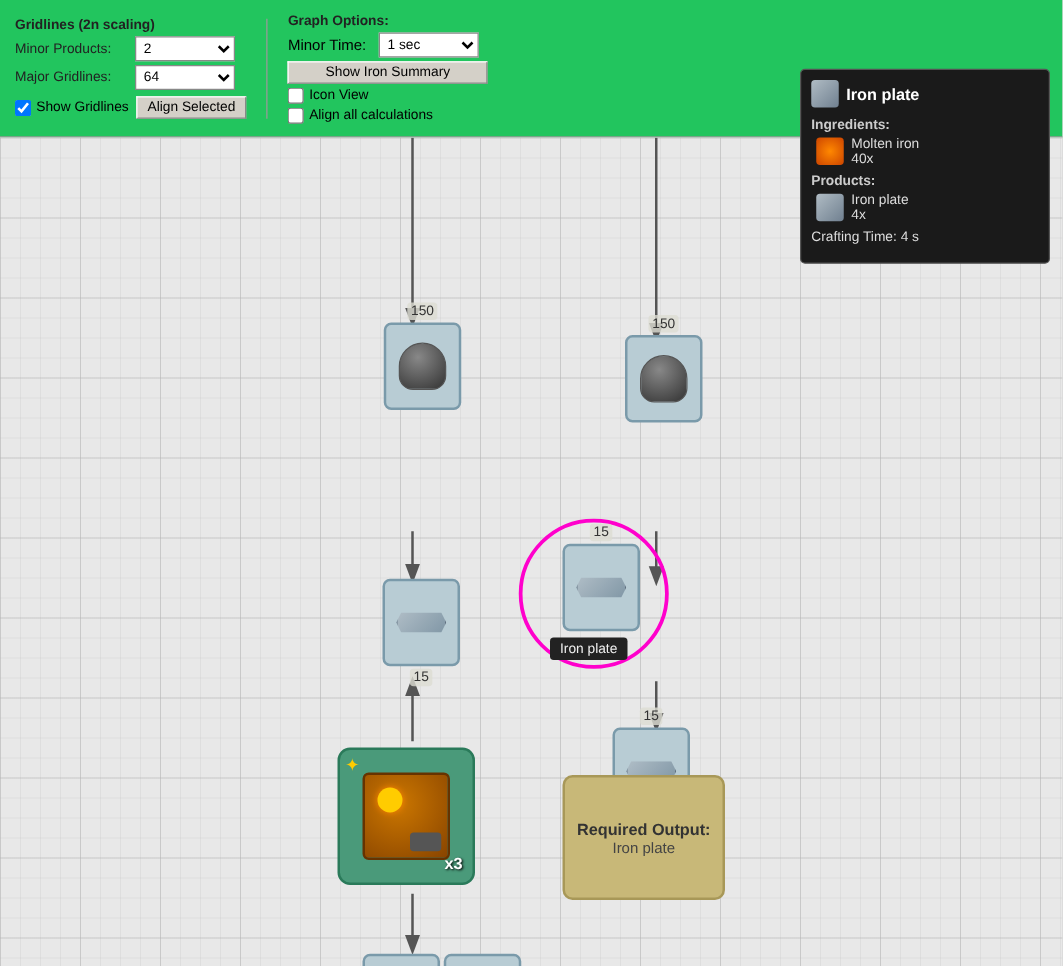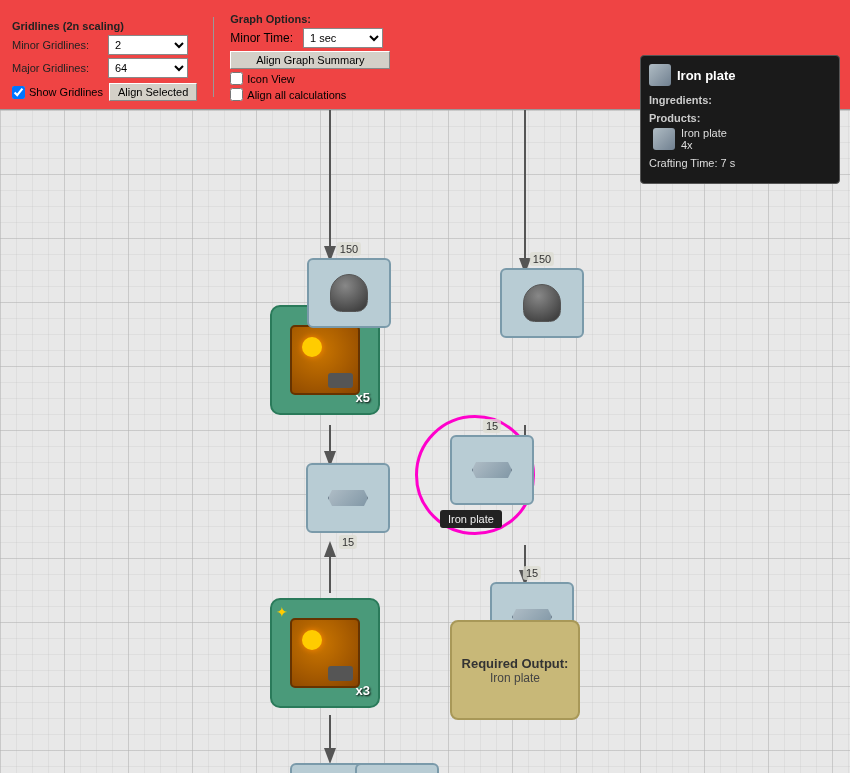--- a/index.html
+++ b/index.html
@@ -8,26 +8,26 @@
       font-family: Arial, sans-serif;
       font-size: 12px;
       width: 850px;
       height: 773px;
       overflow: hidden;
       position: relative;
     }
 
     
     #toolbar {
-      background: #ef4444;
+      background: #22c55e;
       border-bottom: 1px solid #999;
       padding: 4px 8px;
       display: flex;
       flex-wrap: wrap;
-      align-items: flex-end;
+      align-items: center;
       gap: 8px;
       height: 110px;
     }
 
     .toolbar-group {
       display: flex;
       flex-direction: column;
       gap: 3px;
       padding: 4px;
     }
@@ -114,21 +114,21 @@
       background: #4a9a7a;
       border: 2px solid #2a7a5a;
       width: 110px;
       height: 110px;
       border-radius: 10px;
     }
 
     .node-item {
       background: #b8ccd4;
       border: 2px solid #7a9aaa;
-      width: 84px;
+      width: 62px;
       height: 70px;
       border-radius: 6px;
       flex-direction: column;
     }
 
     .node-output {
       background: #c8b878;
       border: 2px solid #a89858;
       width: 130px;
       height: 100px;
@@ -301,21 +301,21 @@
       text-align: center;
     }
   </style>
 </head>
 <body>
 
 <div id="toolbar">
   <div class="toolbar-group">
     <div class="toolbar-label">Gridlines (2n scaling)</div>
     <div class="toolbar-row">
-      <label>Minor Gridlines:</label>
+      <label>Minor Products:</label>
       <select>
         <option>2</option><option>1</option><option>4</option><option>8</option>
       </select>
     </div>
     <div class="toolbar-row">
       <label>Major Gridlines:</label>
       <select>
         <option>64</option><option>16</option><option>32</option><option>128</option>
       </select>
     </div>
@@ -332,21 +332,21 @@
 
   <div class="toolbar-group">
     <div class="toolbar-label">Graph Options:</div>
     <div class="toolbar-row">
       <span style="margin-right:4px;">Minor Time:</span>
       <select>
         <option>1 sec</option><option>1 min</option><option>1 hour</option>
       </select>
     </div>
     <div class="toolbar-row">
-      <button class="btn" style="width:160px;">Align Graph Summary</button>
+      <button class="btn" style="width:160px;">Show Iron Summary</button>
     </div>
     <div class="toolbar-row">
       <div class="checkbox-row">
         <input type="checkbox" style="">
         <span>Icon View</span>
       </div>
     </div>
     <div class="toolbar-row">
       <div class="checkbox-row">
         <input type="checkbox" style="">
@@ -377,24 +377,20 @@
 
     <line x1="525" y1="435" x2="525" y2="472" stroke="#555" stroke-width="2" marker-end="url(#arrow)"></line>
 
     <line x1="330" y1="605" x2="330" y2="650" stroke="#555" stroke-width="2" marker-end="url(#arrow)"></line>
 
     <line x1="330" y1="483" x2="330" y2="435" stroke="#555" stroke-width="2" marker-end="url(#arrow)"></line>
 
     <line x1="400" y1="550" x2="450" y2="550" stroke="transparent"></line>
   </svg>
 
-  <div class="node node-machine" style="left:270px; top:195px;">
-    <div class="machine-icon"></div>
-    <span class="node-count" style="right:8px; bottom:8px;">x5</span>
-  </div>
 
 
   <div class="node node-machine" style="left:270px; top:488px;">
     <div class="machine-icon"></div>
     <span class="node-count" style="right:8px; bottom:8px;">x3</span>
 
     <span style="position:absolute; top:4px; left:4px; color:#ffcc00; font-size:14px;">✦</span>
   </div>
 
   <div class="node node-item" style="left:307px; top:148px;">
@@ -446,30 +442,37 @@
 </div>
 
 <div id="tooltip-panel">
   <div class="tooltip-title">
     <div class="tooltip-icon tooltip-icon-plate"></div>
     <span>Iron plate</span>
   </div>
 
   <div class="tooltip-section">
     <div class="tooltip-section-label">Ingredients:</div>
+    <div class="tooltip-item-row">
+      <div class="tooltip-icon tooltip-icon-molten"></div>
+      <div>
+        <div>Molten iron</div>
+        <div>40x</div>
+      </div>
+    </div>
   </div>
 
   <div class="tooltip-section">
     <div class="tooltip-section-label">Products:</div>
     <div class="tooltip-item-row">
       <div class="tooltip-icon tooltip-icon-plate"></div>
       <div>
         <div>Iron plate</div>
         <div>4x</div>
       </div>
     </div>
   </div>
 
 
   <div class="tooltip-section">
-    <div>Crafting Time: 7 s</div>
+    <div>Crafting Time: 4 s</div>
   </div>
 </div>
 
 </body></html>

